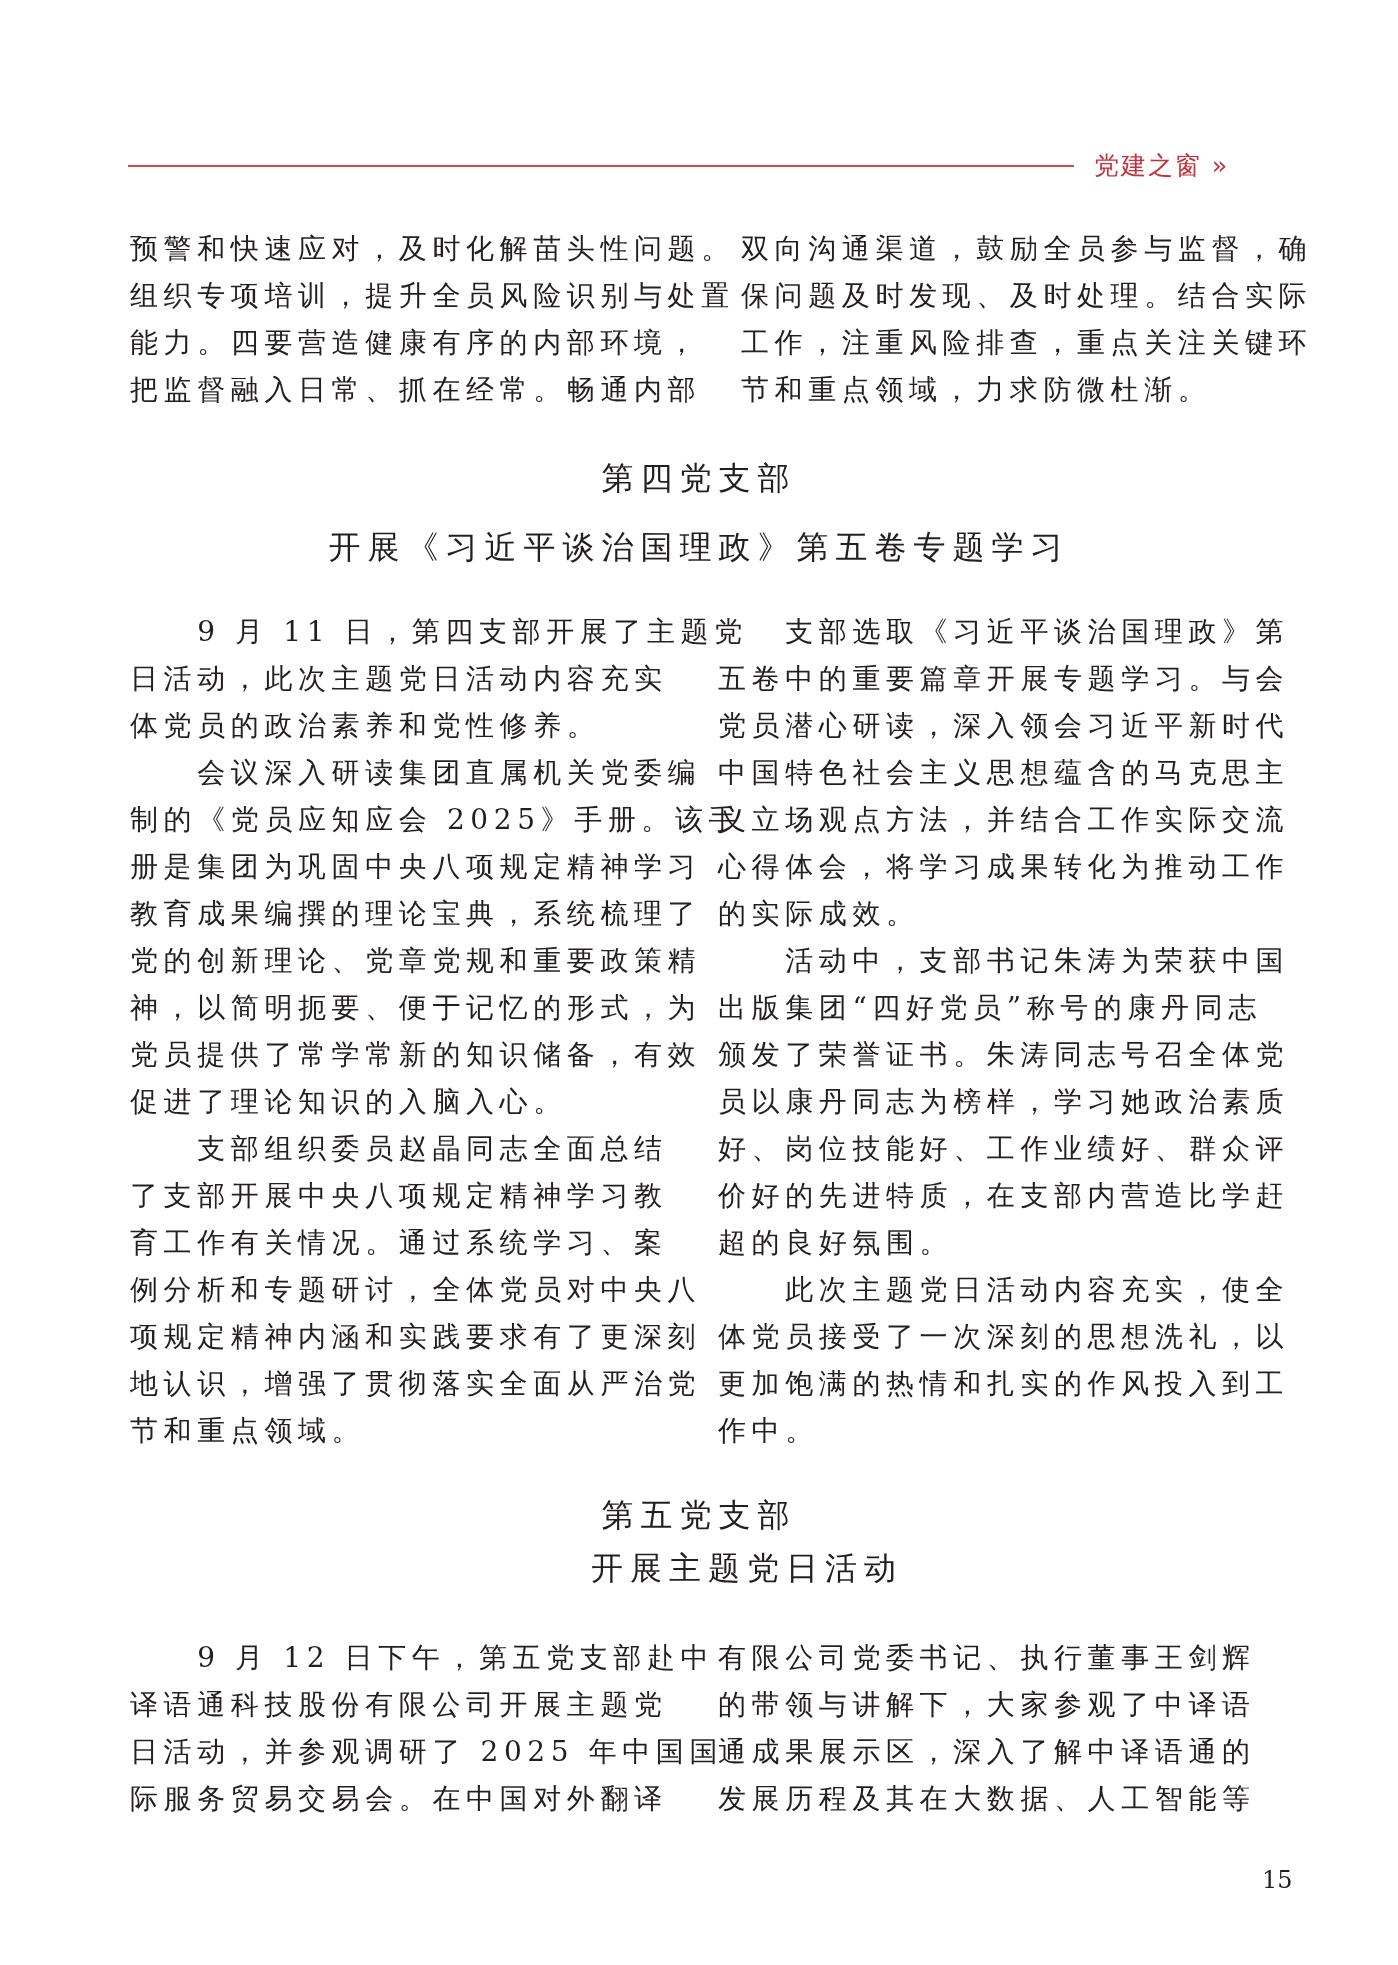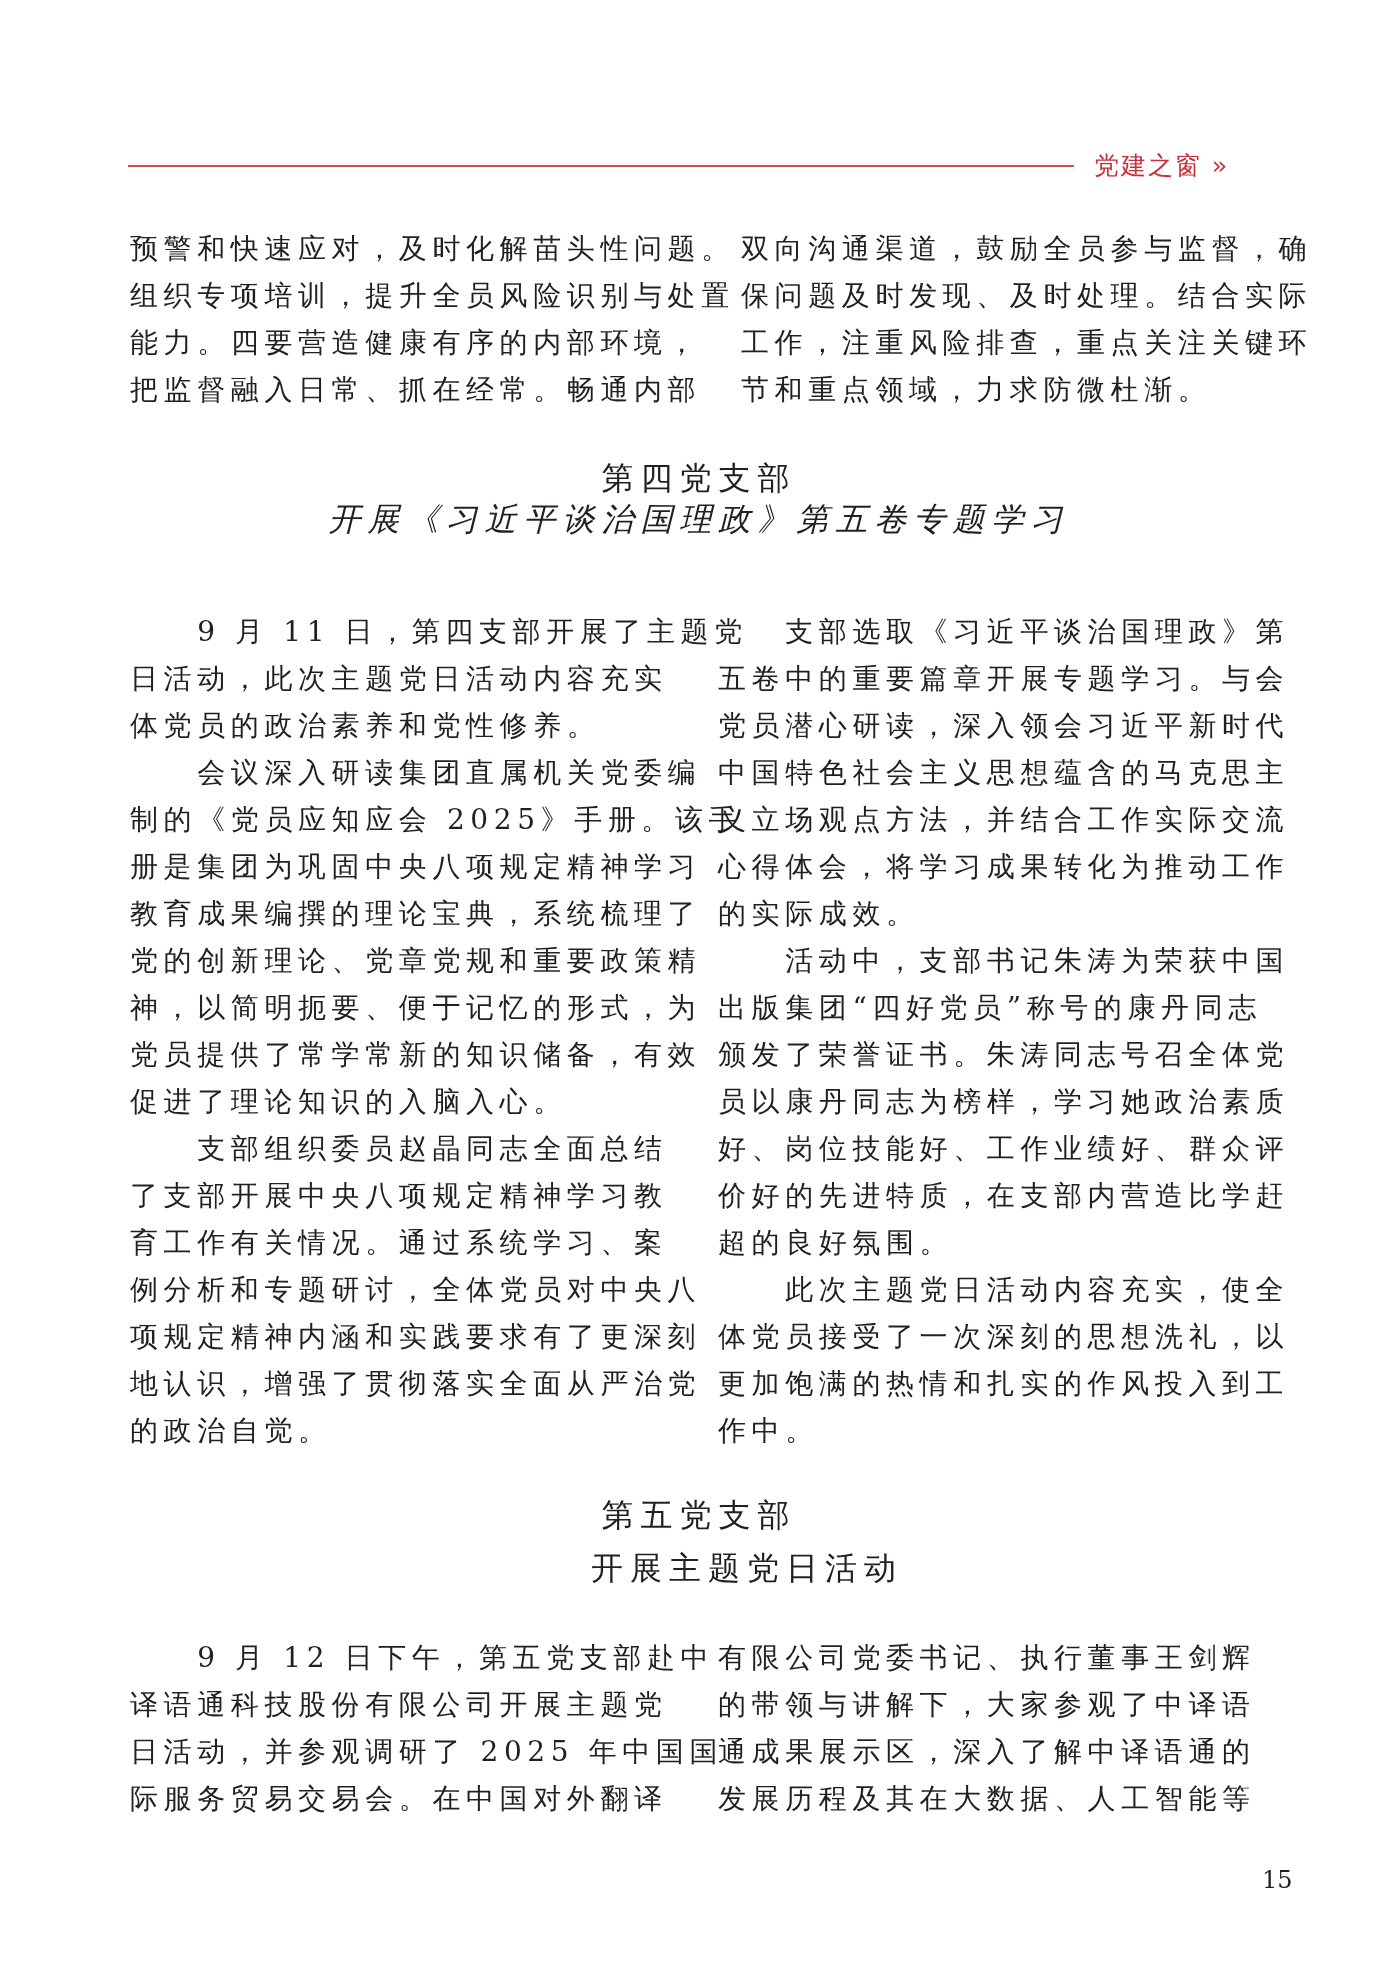--- a/index.html
+++ b/index.html
@@ -35,41 +35,41 @@
   <span class="line">把监督融入日常、抓在经常。畅通内部</span>
 </div>
 <div class="col right" style="top:225px;margin-left:23px;">
   <span class="line">双向沟通渠道，鼓励全员参与监督，确</span>
   <span class="line">保问题及时发现、及时处理。结合实际</span>
   <span class="line">工作，注重风险排查，重点关注关键环</span>
   <span class="line">节和重点领域，力求防微杜渐。</span>
 </div>
 
 <div class="heading" style="top:450px;">第四党支部</div>
-<div class="heading" style="top:491px;font-style:italic;">开展《习近平谈治国理政》第五卷专题学习</div>
+<div class="heading" style="top:519px;">开展《习近平谈治国理政》第五卷专题学习</div>
 
 <div class="col left" style="top:608px;">
   <span class="line">　　9 月 11 日，第四支部开展了主题党</span>
   <span class="line">日活动，此次主题党日活动内容充实</span>
   <span class="line">体党员的政治素养和党性修养。</span>
   <span class="line">　　会议深入研读集团直属机关党委编</span>
   <span class="line">制的《党员应知应会 2025》手册。该手</span>
   <span class="line">册是集团为巩固中央八项规定精神学习</span>
   <span class="line">教育成果编撰的理论宝典，系统梳理了</span>
   <span class="line">党的创新理论、党章党规和重要政策精</span>
   <span class="line">神，以简明扼要、便于记忆的形式，为</span>
   <span class="line">党员提供了常学常新的知识储备，有效</span>
   <span class="line">促进了理论知识的入脑入心。</span>
   <span class="line">　　支部组织委员赵晶同志全面总结</span>
   <span class="line">了支部开展中央八项规定精神学习教</span>
   <span class="line">育工作有关情况。通过系统学习、案</span>
   <span class="line">例分析和专题研讨，全体党员对中央八</span>
   <span class="line">项规定精神内涵和实践要求有了更深刻</span>
   <span class="line">地认识，增强了贯彻落实全面从严治党</span>
-  <span class="line">的政治自觉。</span>
+  <span class="line">节和重点领域。</span>
 </div>
 <div class="col right" style="top:608px;">
   <span class="line">　　支部选取《习近平谈治国理政》第</span>
   <span class="line">五卷中的重要篇章开展专题学习。与会</span>
   <span class="line">党员潜心研读，深入领会习近平新时代</span>
   <span class="line">中国特色社会主义思想蕴含的马克思主</span>
   <span class="line">义立场观点方法，并结合工作实际交流</span>
   <span class="line">心得体会，将学习成果转化为推动工作</span>
   <span class="line">的实际成效。</span>
   <span class="line">　　活动中，支部书记朱涛为荣获中国</span>

